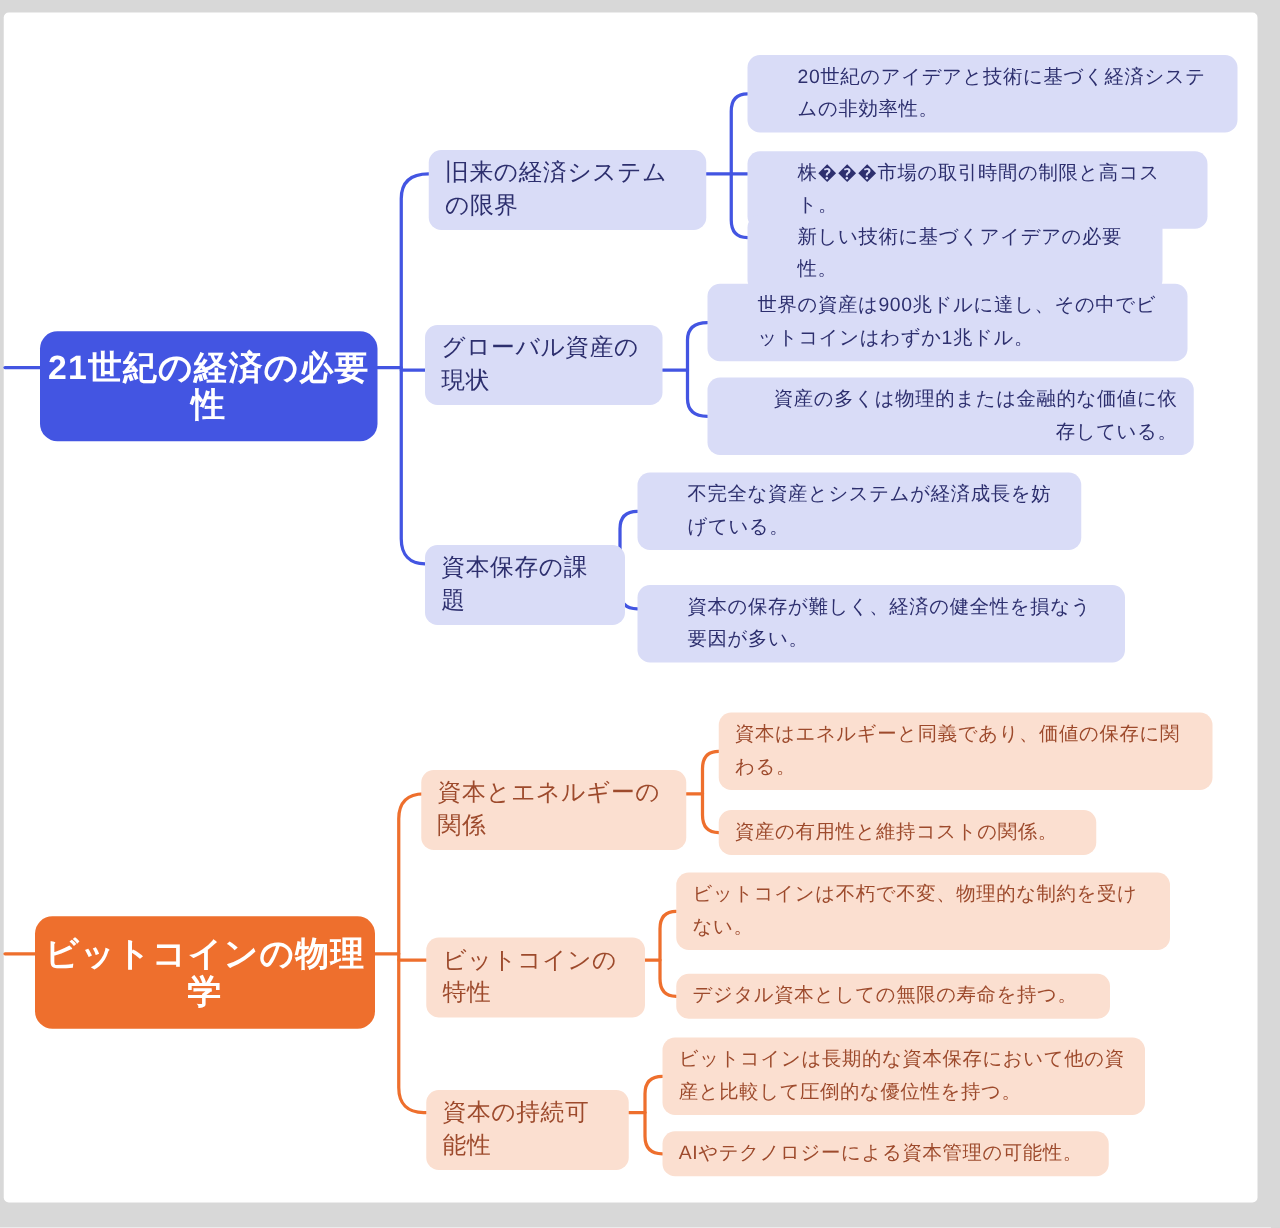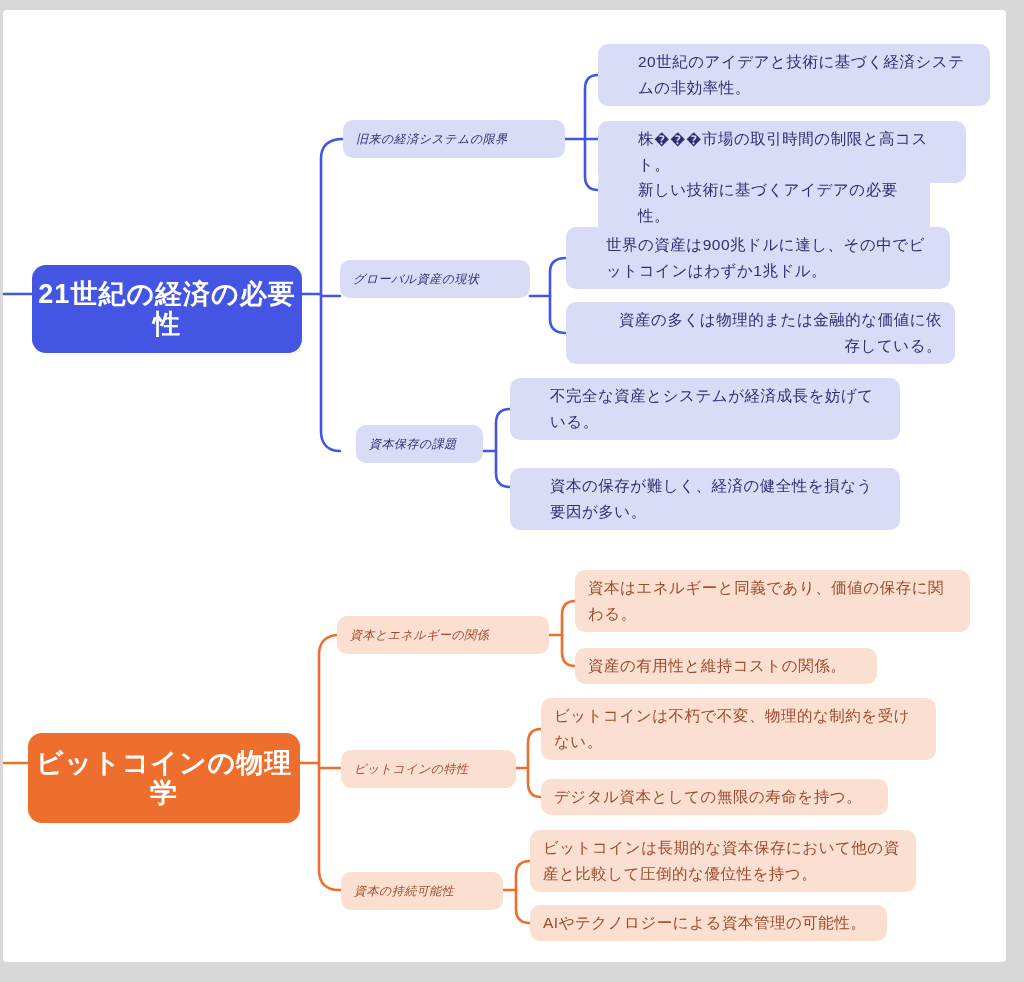--- a/index.html
+++ b/index.html
@@ -15,21 +15,21 @@
   svg.edges{position:absolute;left:0;top:0;width:1024px;height:982px;pointer-events:none;}
   .e1{stroke:var(--t1,#4355e2);stroke-width:2.6;fill:none;stroke-linecap:round;}
   .e2{stroke:var(--t2,#ee6f2d);stroke-width:2.6;fill:none;stroke-linecap:round;}
   .n{
     position:absolute;box-sizing:border-box;border-radius:10px;
     font-size:15.5px;line-height:26px;letter-spacing:0.5px;
     padding:5px 13px;cursor:default;
   }
   .t1{background:var(--t1-bg,#d9dcf7);color:var(--t1-tx,#2d2f6e);padding-left:40px;}
   .t2{background:var(--t2-bg,#fbdfd0);color:var(--t2-tx,#9d4a2c);}
-  .branch{font-size:12px;padding:6px 13px;font-weight:500;font-style:italic;}
+  .branch{font-size:19px;padding:6px 13px;font-weight:500;}
   .root{
     color:#fff;font-weight:700;font-size:27px;line-height:30px;
     text-align:center;border-radius:14px;letter-spacing:1px;padding:14px 0;
   }
   .root.r1{background:var(--t1,#4355e2);}
   .root.r2{background:var(--t2,#ee6f2d);padding:15px 0;}
 </style>
 </head>
 <body>
 
@@ -65,22 +65,22 @@
 
 <div class="n t1 branch" style="left:343px;top:120px;width:222px;">旧来の経済システムの限界</div>
 <div class="n t1" style="left:598px;top:44px;width:392px;">20世紀のアイデアと技術に基づく経済システムの非効率性。</div>
 <div class="n t1" style="left:598px;top:121px;width:368px;">株���市場の取引時間の制限と高コスト。</div>
 <div class="n t1" style="left:598px;top:172px;width:332px;">新しい技術に基づくアイデアの必要性。</div>
 
 <div class="n t1 branch" style="left:340px;top:260px;width:190px;">グローバル資産の現状</div>
 <div class="n t1" style="left:566px;top:227px;width:384px;">世界の資産は900兆ドルに達し、その中でビットコインはわずか1兆ドル。</div>
 <div class="n t1" style="left:566px;top:302px;width:389px;text-align:right;">資産の多くは物理的または金融的な価値に依存している。</div>
 
-<div class="n t1 branch" style="left:340px;top:425px;width:127px;margin-left:16px;">資本保存の課題</div>
-<div class="n t1" style="left:510px;top:378px;width:390px;">不完全な資産とシステムが経済成長を妨げている。</div>
+<div class="n t1 branch" style="left:340px;top:436px;width:160px;">資本保存の課題</div>
+<div class="n t1" style="left:510px;top:378px;width:355px;">不完全な資産とシステムが経済成長を妨げている。</div>
 <div class="n t1" style="left:510px;top:456px;width:390px;margin-top:12px;">資本の保存が難しく、経済の健全性を損なう要因が多い。</div>
 
 <div class="n root r2" style="left:28px;top:733px;width:272px;">ビットコインの物理学</div>
 
 <div class="n t2 branch" style="left:337px;top:616px;width:212px;">資本とエネルギーの関係</div>
 <div class="n t2" style="left:575px;top:570px;width:395px;">資本はエネルギーと同義であり、価値の保存に関わる。</div>
 <div class="n t2" style="left:575px;top:648px;width:302px;">資産の有用性と維持コストの関係。</div>
 
 <div class="n t2 branch" style="left:341px;top:750px;width:175px;">ビットコインの特性</div>
 <div class="n t2" style="left:541px;top:698px;width:395px;">ビットコインは不朽で不変、物理的な制約を受けない。</div>

